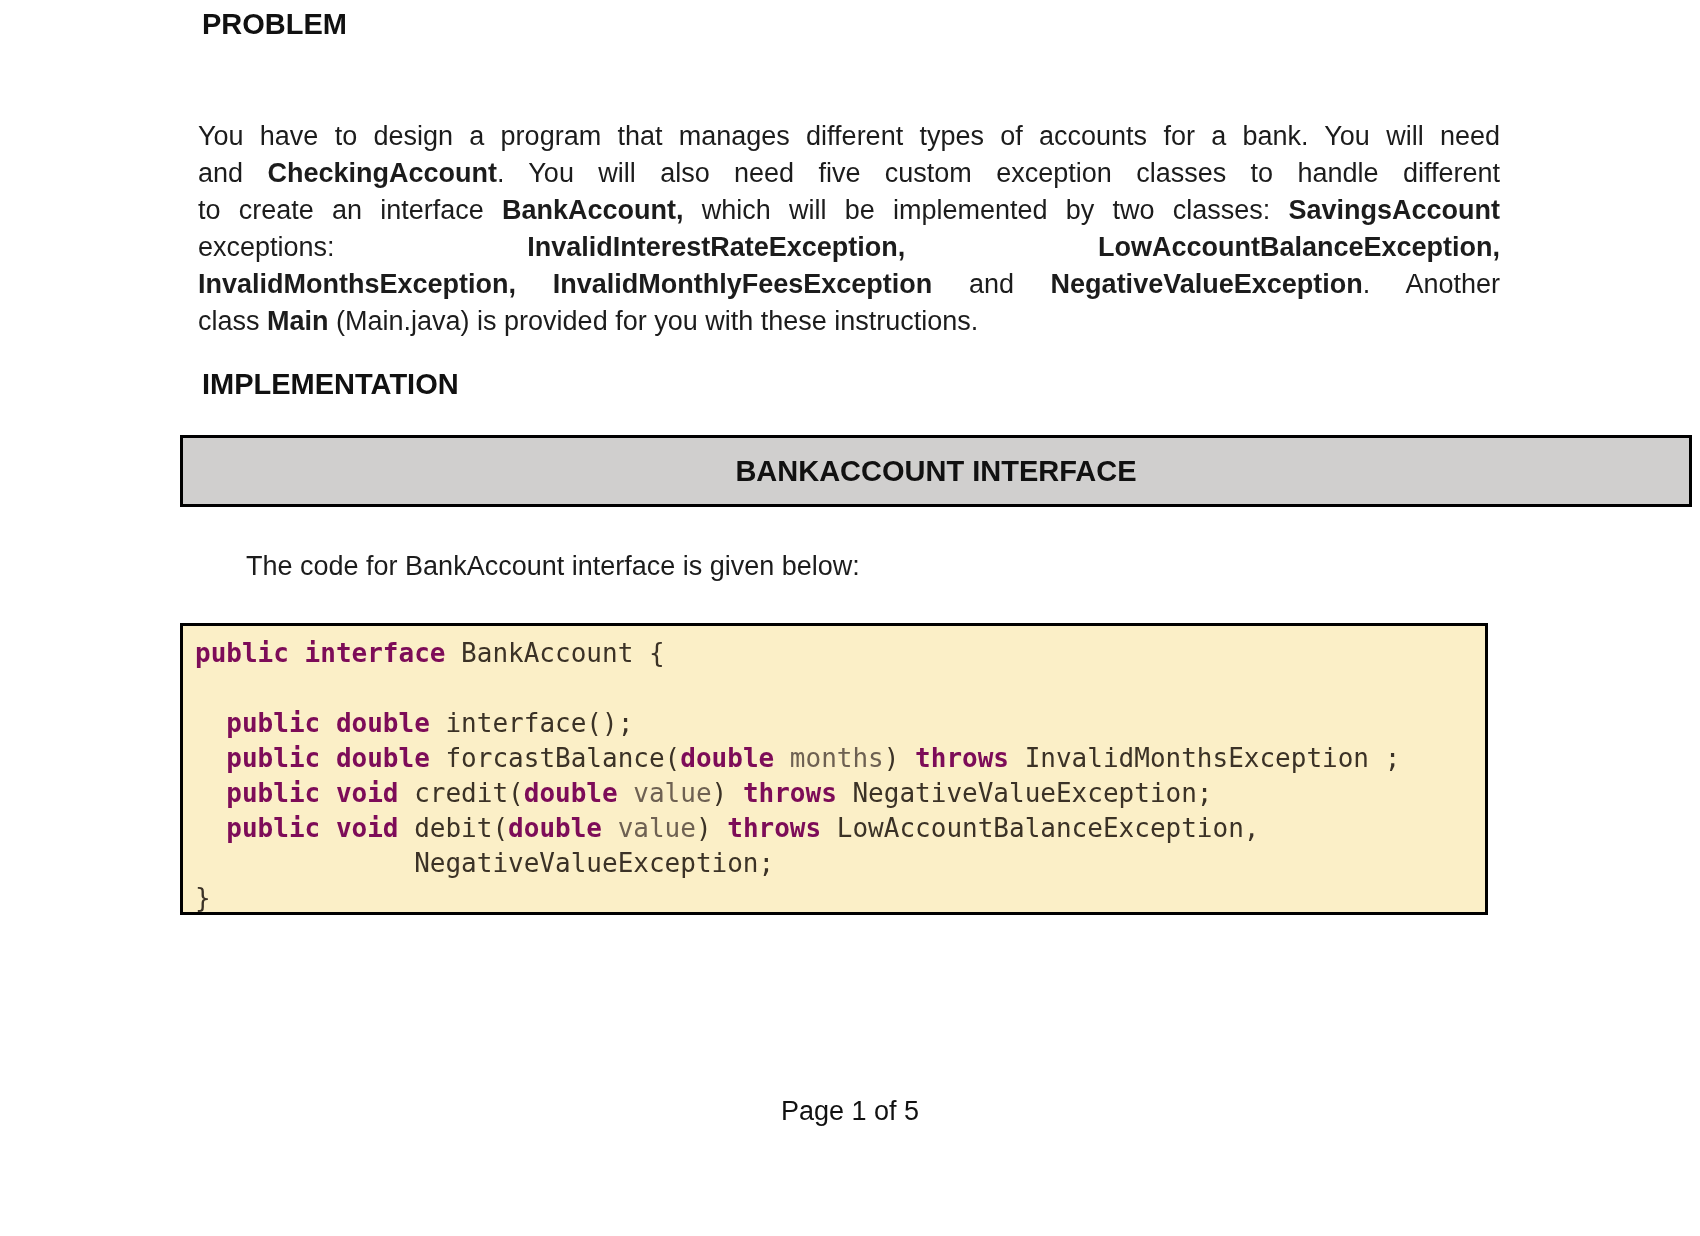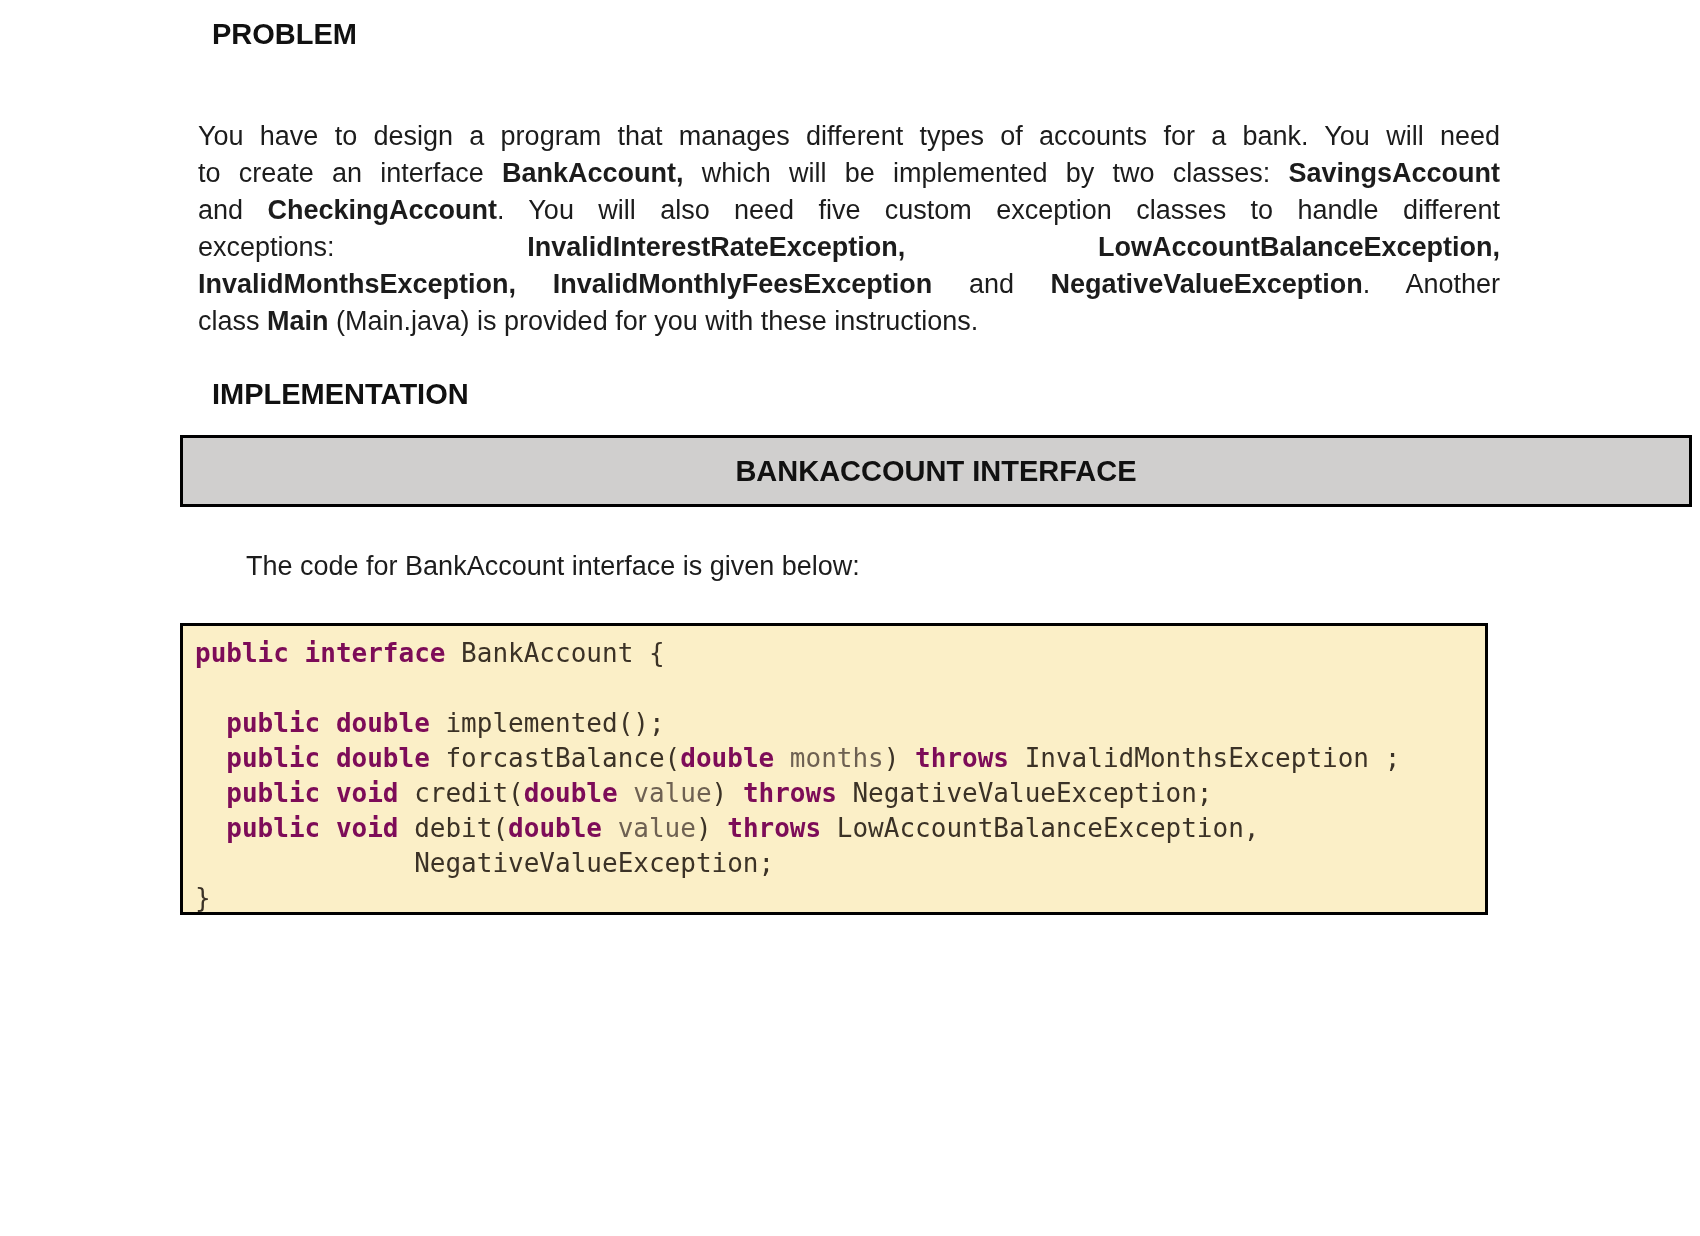--- a/index.html
+++ b/index.html
@@ -8,21 +8,21 @@
     width:1700px;
     height:1236px;
     background:#ffffff;
     font-family:"Liberation Sans",sans-serif;
     color:#1c1c1c;
     overflow:hidden;
   }
   .hd{
     position:absolute;
     left:198px;
-    margin:14px;
+    margin:4px;
     font-size:29px;
     font-weight:700;
     color:#111111;
   }
   .para{
     position:absolute;
     left:198px;
     top:82px;
     width:1302px;
     font-size:27px;
@@ -93,40 +93,41 @@
 </style>
 </head>
 <body>
 
 <div class="page">
 
   <h1 class="hd" style="top:4px;">PROBLEM</h1>
 
   <div class="para">
     <div class="jline"><span>You have to design a program that manages different types of accounts for a bank. You will need</span></div>
+    <div class="jline"><span>and </span><span class="b">CheckingAccount</span><span>. You will also need five custom exception classes to handle different</span></div>
     <div class="jline"><span>to create an interface </span><span class="b">BankAccount,</span><span> which will be implemented by two classes: </span><span class="b">SavingsAccount</span></div>
-    <div class="jline"><span>and </span><span class="b">CheckingAccount</span><span>. You will also need five custom exception classes to handle different</span></div>
     <div class="jline"><span>exceptions: </span><span class="b">InvalidInterestRateException, </span><span class="b">LowAccountBalanceException,</span></div>
     <div class="jline"><span class="b">InvalidMonthsException, InvalidMonthlyFeesException </span><span>and </span><span class="b">NegativeValueException</span><span>. Another</span></div>
     <div class="lline"><span>class </span><span class="b">Main</span><span> (Main.java) is provided for you with these instructions.</span></div>
   </div>
 
   <h1 class="hd" style="top:364px;">IMPLEMENTATION</h1>
 
   <div class="graybox">
     <span class="title">BANKACCOUNT INTERFACE</span>
   </div>
 
   <div class="intro">The code for BankAccount interface is given below:</div>
 
   <div class="codebox">
     <div class="cl"><span class="k">public interface</span><span> BankAccount {</span></div>
     <div class="cl"></div>
-    <div class="cl"><span class="k">  public double</span><span> implemented();</span></div>
+    <div class="cl"><span class="k">  public double</span><span> interface();</span></div>
     <div class="cl"><span class="k">  public double</span><span> forcastBalance(</span><span class="k">double</span><span class="v"> months</span><span>) </span><span class="k">throws</span><span> InvalidMonthsException ;</span></div>
     <div class="cl"><span class="k">  public void</span><span> credit(</span><span class="k">double</span><span class="v"> value</span><span>) </span><span class="k">throws</span><span> NegativeValueException;</span></div>
     <div class="cl"><span class="k">  public void</span><span> debit(</span><span class="k">double</span><span class="v"> value</span><span>) </span><span class="k">throws</span><span> LowAccountBalanceException,</span></div>
     <div class="cl"><span>              NegativeValueException;</span></div>
     <div class="cl"><span>}</span></div>
   </div>
 
+  <div class="footer">Page 1 of 5</div>
 
 </div>
 
 </body></html>

